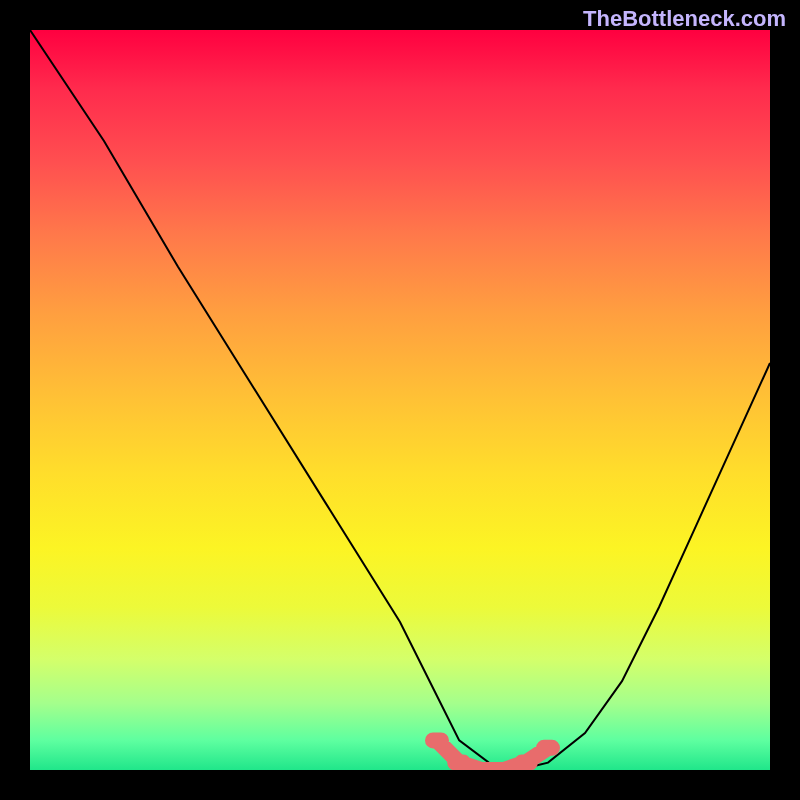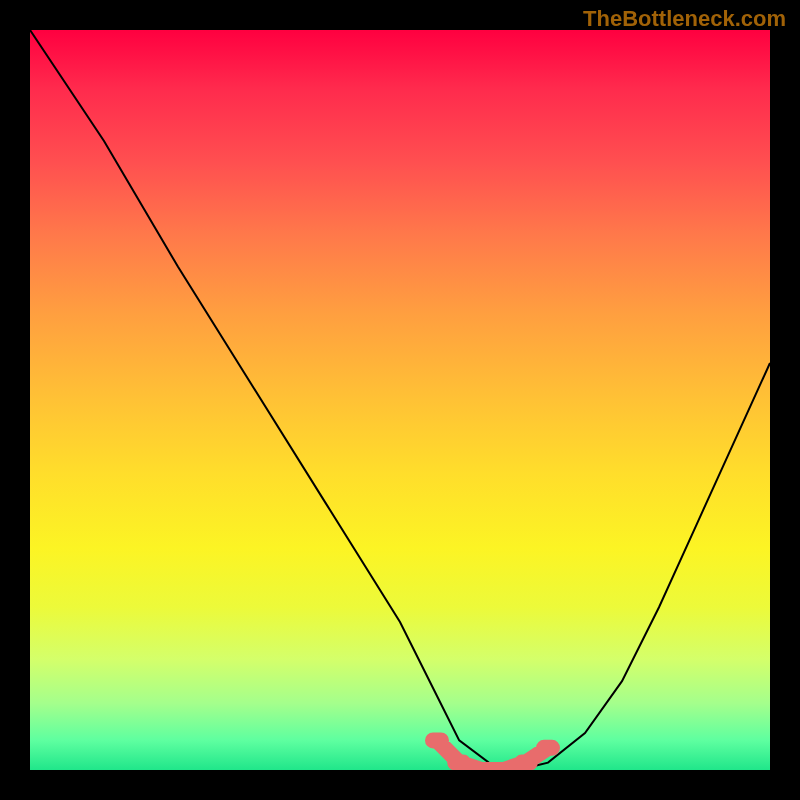--- a/index.html
+++ b/index.html
@@ -9,21 +9,21 @@
     width: 800px;
     height: 800px;
     overflow: hidden;
     position: relative;
     font-family: Arial, sans-serif;
   }
   .watermark {
     position: absolute;
     top: 6px;
     right: 14px;
-    color: #a16207;
+    color: #c4b5fd;
     font-size: 22px;
     font-weight: bold;
     z-index: 10;
   }
   .plot-area {
     position: absolute;
     left: 30px;
     top: 30px;
     width: 740px;
     height: 740px;

